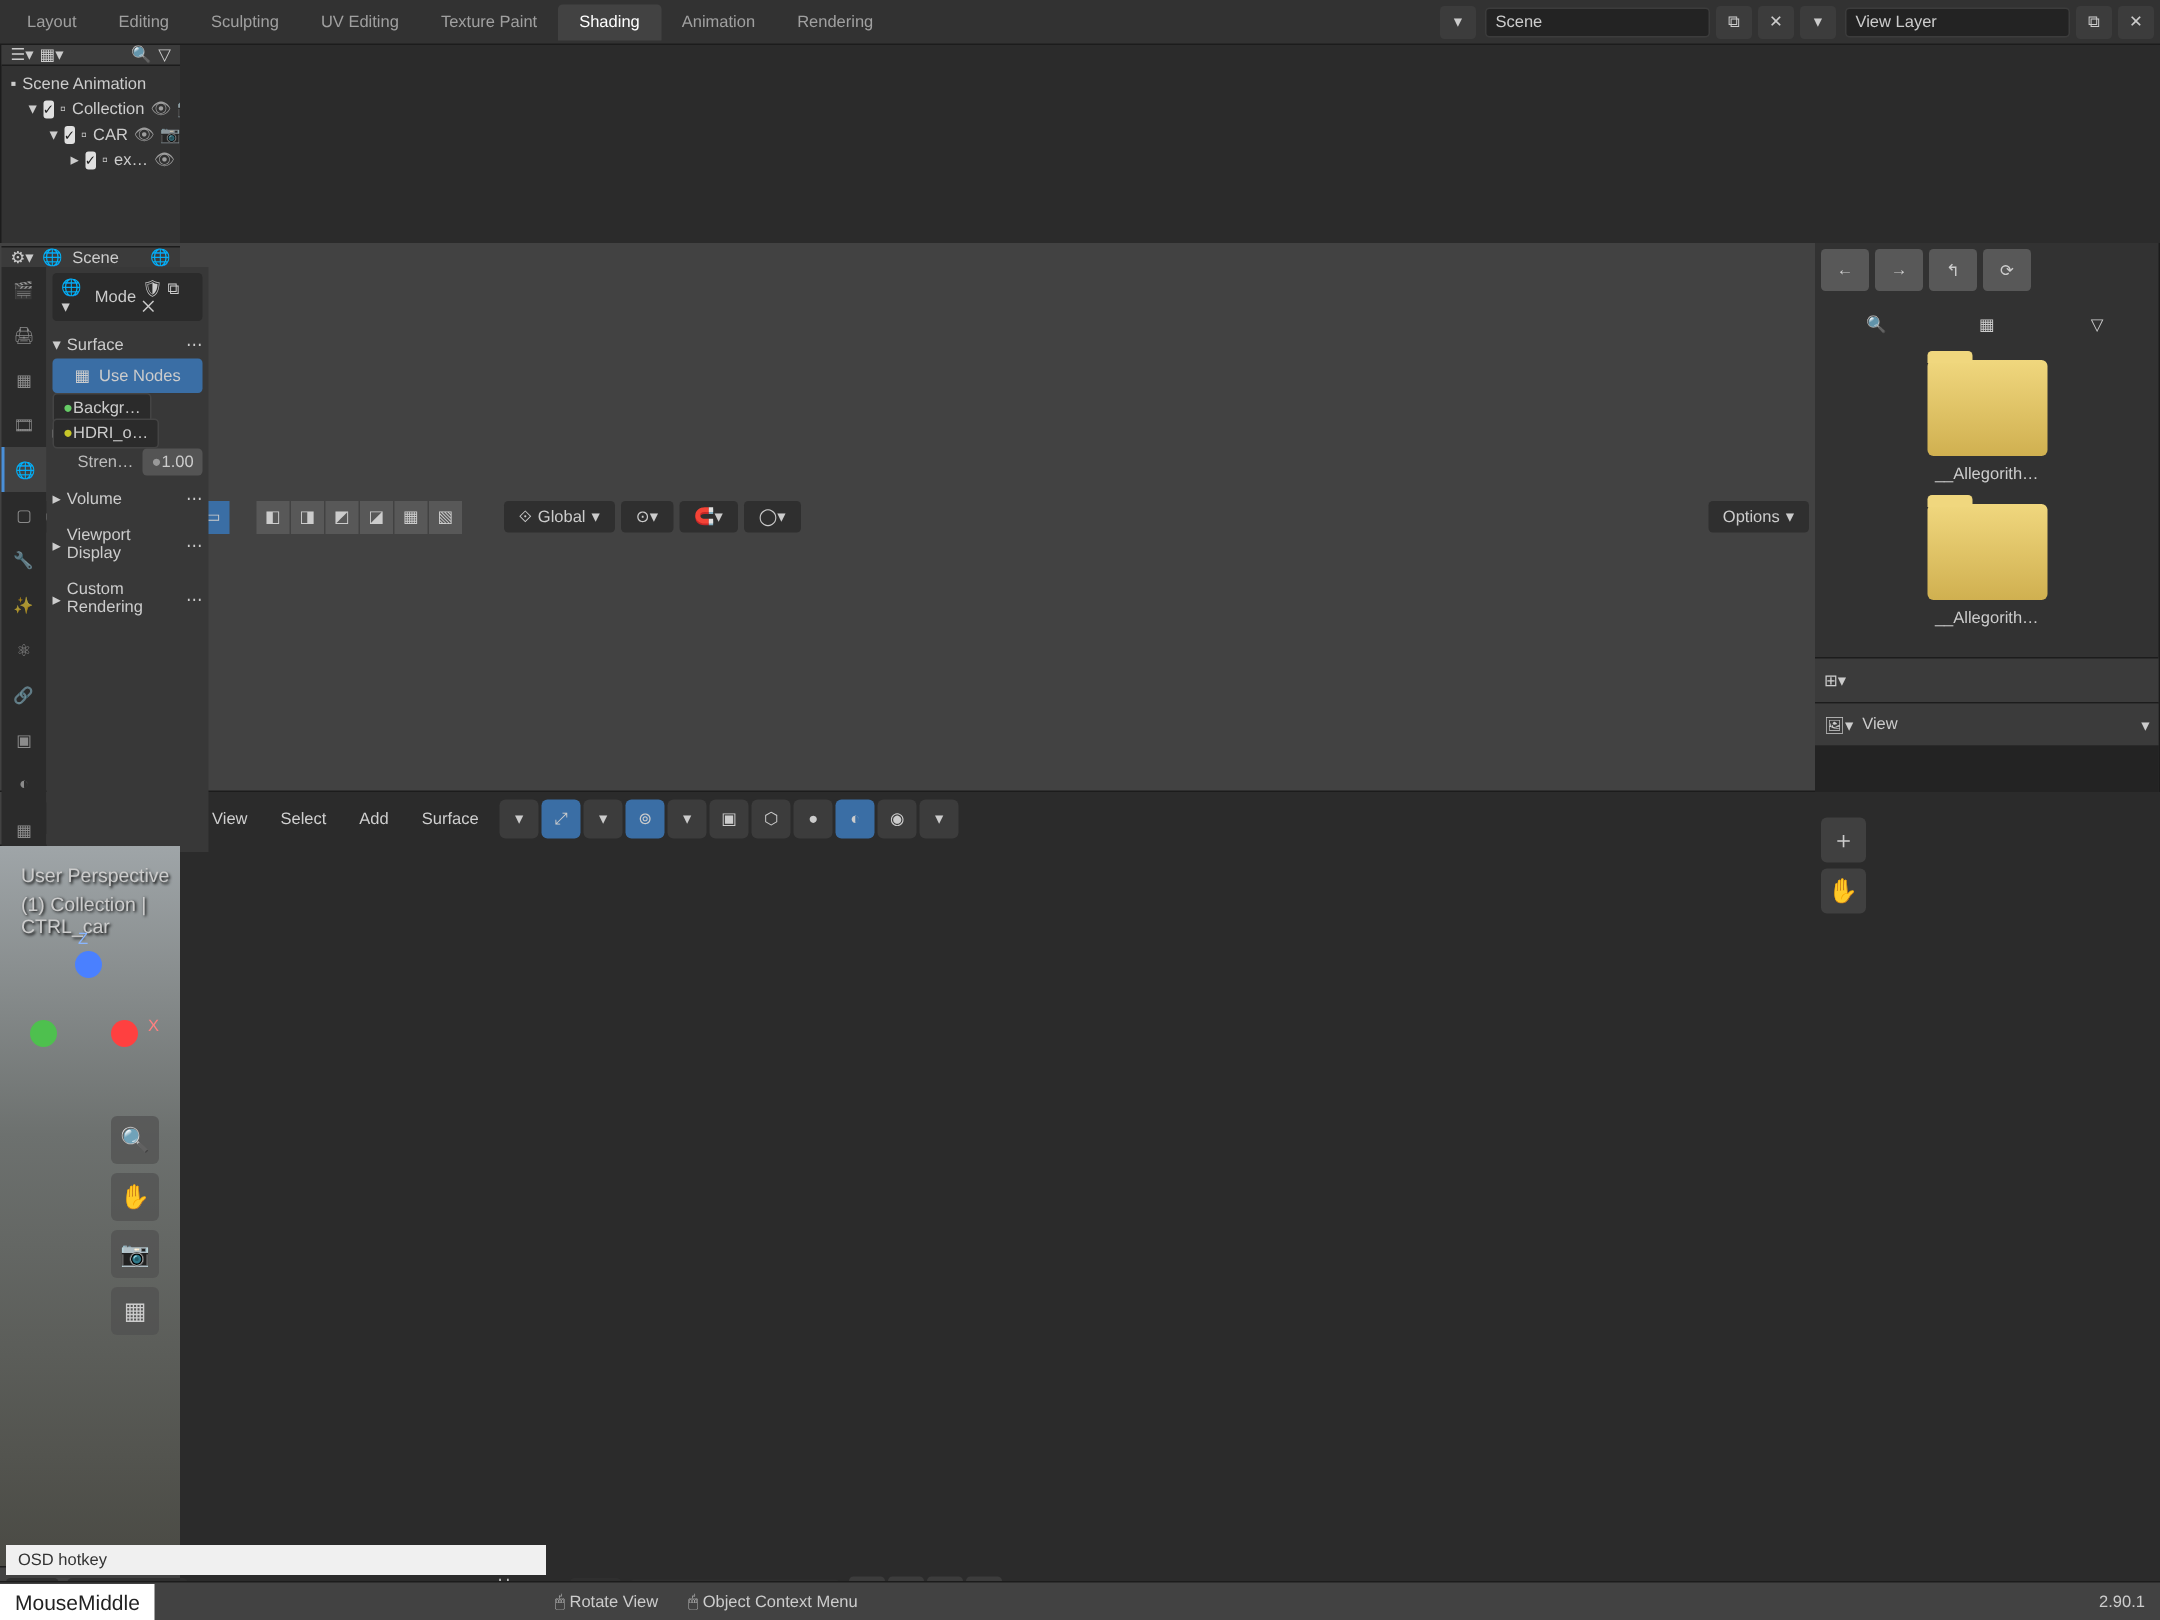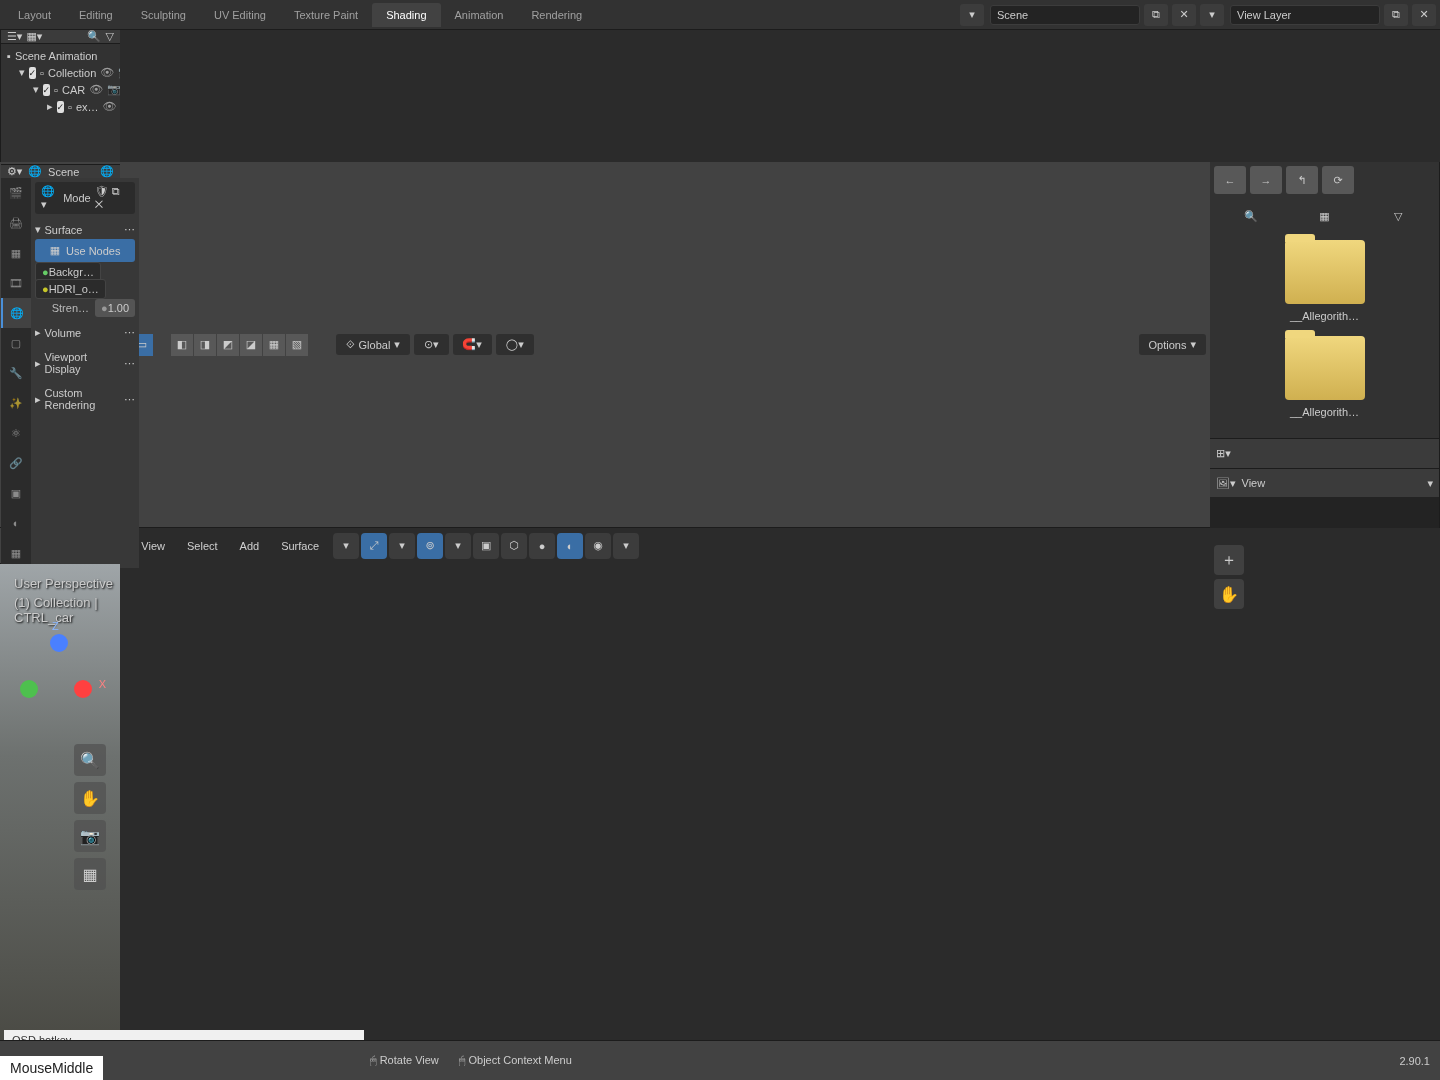--- a/index.html
+++ b/index.html
@@ -54,21 +54,21 @@
 .node-header .dd { background: #2f2f2f; padding: 4px 10px; border-radius: 3px; display:flex; align-items:center; gap:6px; }
 .node-header .mitem { padding: 4px 8px; }
 .node-header .chk { display: flex; align-items: center; gap: 4px; }
 .node-header .chk .box { width: 14px; height: 14px; background: #3a6ea5; border-radius: 2px; display:flex;align-items:center;justify-content:center;color:#fff;font-size:10px;}
 .node-header .right { margin-left: auto; display: flex; gap: 2px; }
 .node-header .right .ic { width: 24px; height: 24px; background: #3c3c3c; border-radius: 3px; display:flex;align-items:center;justify-content:center;}
 
 .node-canvas { flex: 1; background: #393939; position: relative; overflow: hidden; background-image: linear-gradient(#3f3f3f 1px, transparent 1px), linear-gradient(90deg, #3f3f3f 1px, transparent 1px); background-size: 20px 20px; }
 .node { position: absolute; background: #383838; border: 1px solid #222; border-radius: 4px; font-size: 11px; }
 
-.bottom-toolbar { position: absolute; left: 0; right: 0; bottom: 0; height: 40px; background: #424242; display: flex; align-items: center; padding: 0 10px; gap: 20px; border-top: 1px solid #1c1c1c; }
+.bottom-toolbar { position: absolute; left: 0; right: 0; bottom: 0; height: 26px; background: #424242; display: flex; align-items: center; padding: 0 10px; gap: 20px; border-top: 1px solid #1c1c1c; }
 .osd { position: absolute; left: 4px; bottom: 30px; width: 360px; background: #f0f0f0; color: #333; padding: 4px 8px; }
 .osd2 { position: absolute; left: 0; bottom: 0; background: #fff; color: #222; padding: 4px 10px; font-size: 14px; z-index: 5; }
 
 
 .right-panel { grid-row: 1 / 3; background: #323232; border-left: 1px solid #1c1c1c; display: flex; flex-direction: column; }
 .outliner-hdr { height: 30px; background: #3b3b3b; display:flex; align-items:center; padding:0 6px; gap:4px; border-bottom:1px solid #1c1c1c;}
 .outliner { flex: 0 0 120px; padding: 4px; overflow: hidden; }
 .outliner .tree-row { display: flex; align-items: center; padding: 2px 2px; gap: 4px; }
 .outliner .tog { margin-left: auto; display: flex; gap: 4px; }
 .outliner .tog span { opacity: 0.7; }

